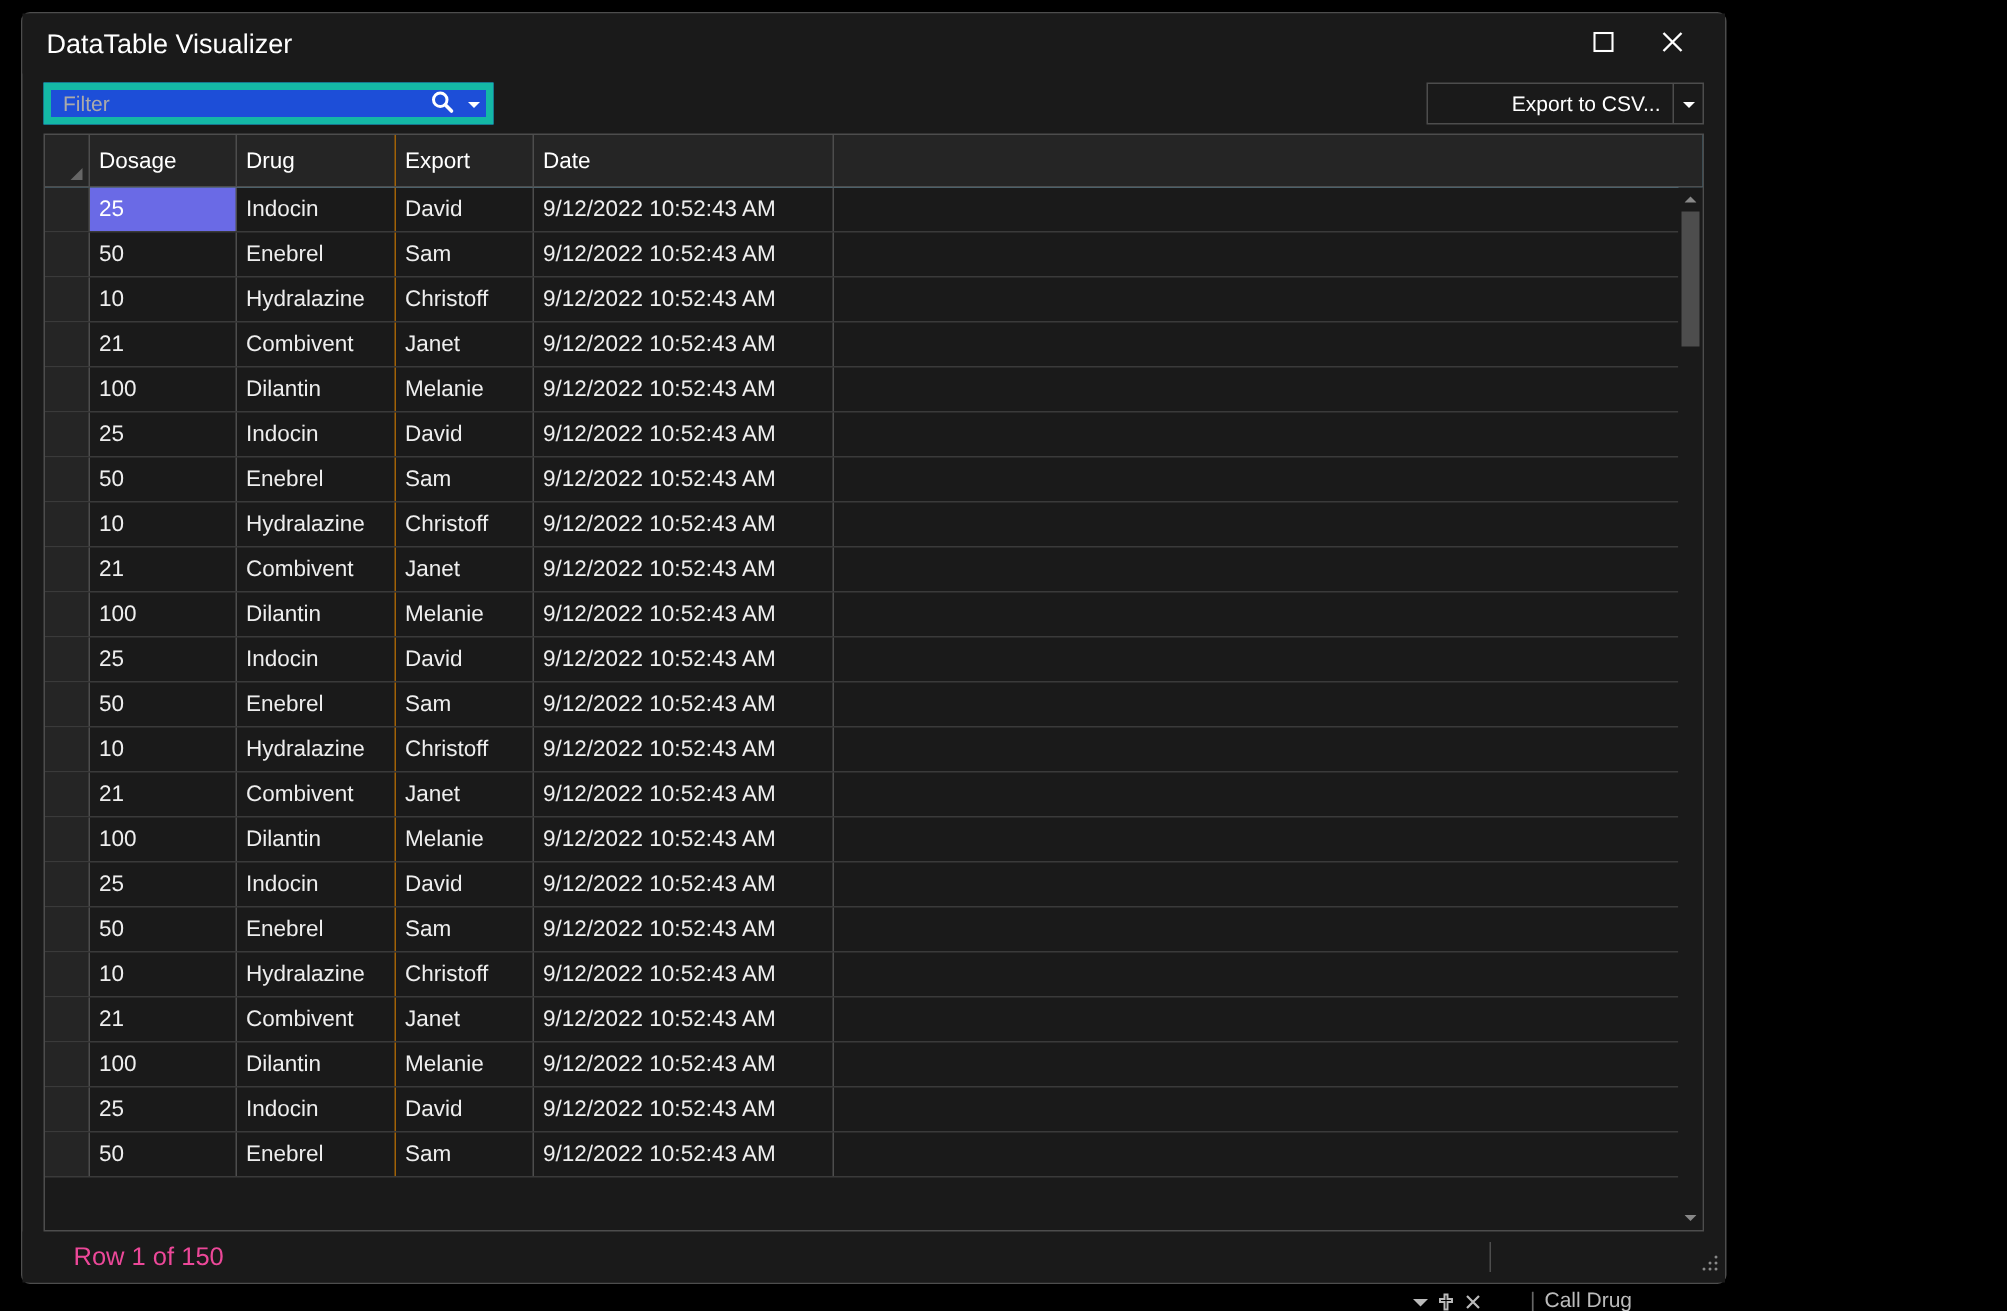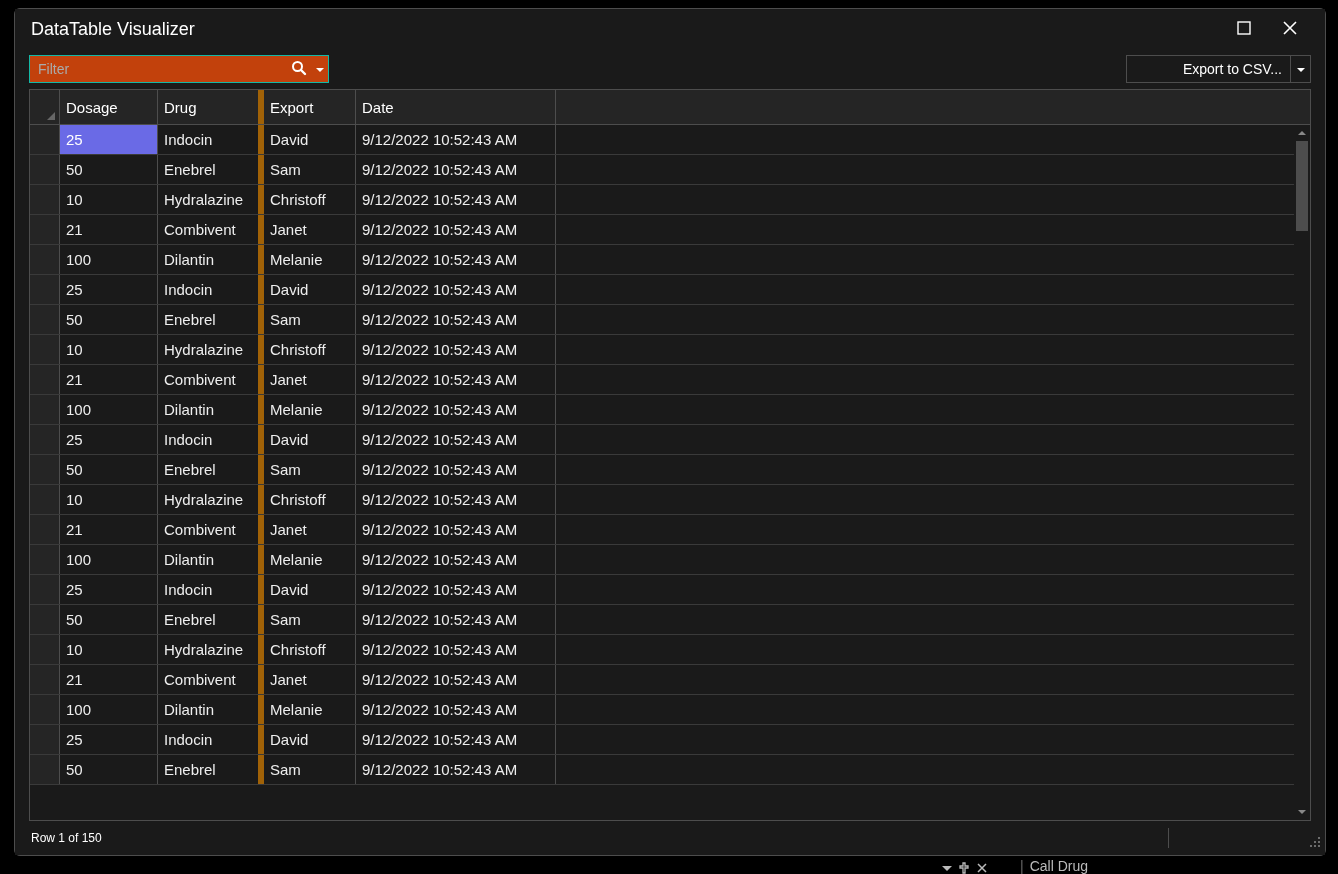--- a/index.html
+++ b/index.html
@@ -14,21 +14,21 @@
       color: #ffffff;
       width: 1338px;
       height: 874px;
       overflow: hidden;
       position: relative;
     }
     .window {
       position: absolute;
       left: 14px;
       top: 8px;
-      width: 1312px;
+      width: 1137px;
       height: 848px;
       background: #1a1a1a;
       border: 1px solid #4d4d4d;
       border-radius: 6px;
       display: flex;
       flex-direction: column;
     }
     .titlebar {
       height: 40px;
       display: flex;
@@ -57,22 +57,22 @@
     .toolbar {
       height: 40px;
       display: flex;
       align-items: center;
       padding: 0 14px 0 14px;
       gap: 8px;
     }
     .filter-box {
       display: flex;
       align-items: center;
-      background: #c2410c;
-      border: 1px solid #14b8a6;
+      background: #1d4ed8;
+      border: 5px solid #14b8a6;
       height: 28px;
       width: 300px;
     }
     .filter-input {
       flex: 1;
       background: transparent;
       border: none;
       outline: none;
       color: #cccccc;
       font-size: 14px;
@@ -178,21 +178,21 @@
       position: absolute;
       top: 16px;
       height: 90px;
       width: 12px;
       left: 2px;
       background: #4d4d4d;
       cursor: pointer;
     }
     .col-rowheader { width: 30px; border-right: 1px solid #4d4d4d; position: relative;}
     .col-dosage { width: 98px; border-right: 1px solid #4d4d4d; }
-    .col-drug { width: 106px; border-right: 6px solid #a16207; }
+    .col-drug { width: 106px; border-right: 1px solid #a16207; }
     .col-patient { width: 92px; border-right: 1px solid #4d4d4d; }
     .col-date { width: 200px; border-right: 1px solid #4d4d4d; }
     .col-fill { flex: 1; }
     .hcell {
       display: flex;
       align-items: center;
       padding: 0 6px;
       color: #ffffff;
       font-size: 15px;
       cursor: pointer;
@@ -230,22 +230,23 @@
       background: #252525;
     }
     .statusbar {
       height: 34px;
       display: flex;
       align-items: center;
       padding: 0 16px;
       background: #1a1a1a;
     }
     .status-text {
-      color: #ffffff;
-      font-size: 12px;
+      color: #ec4899;
+      font-size: 17px;
+      margin-left: 18px;
     }
     .status-spacer { flex: 1; }
     .status-separator {
       width: 1px;
       height: 20px;
       background: #4d4d4d;
       margin-right: 140px;
     }
     .resize-grip {
       position: absolute;

